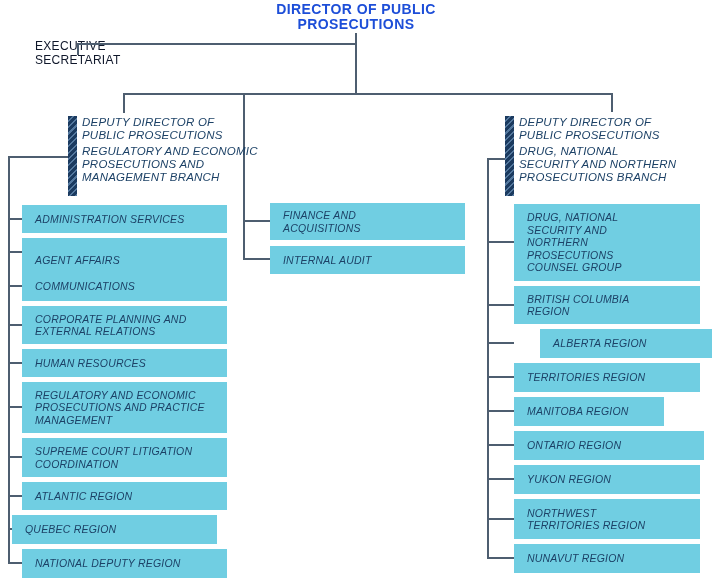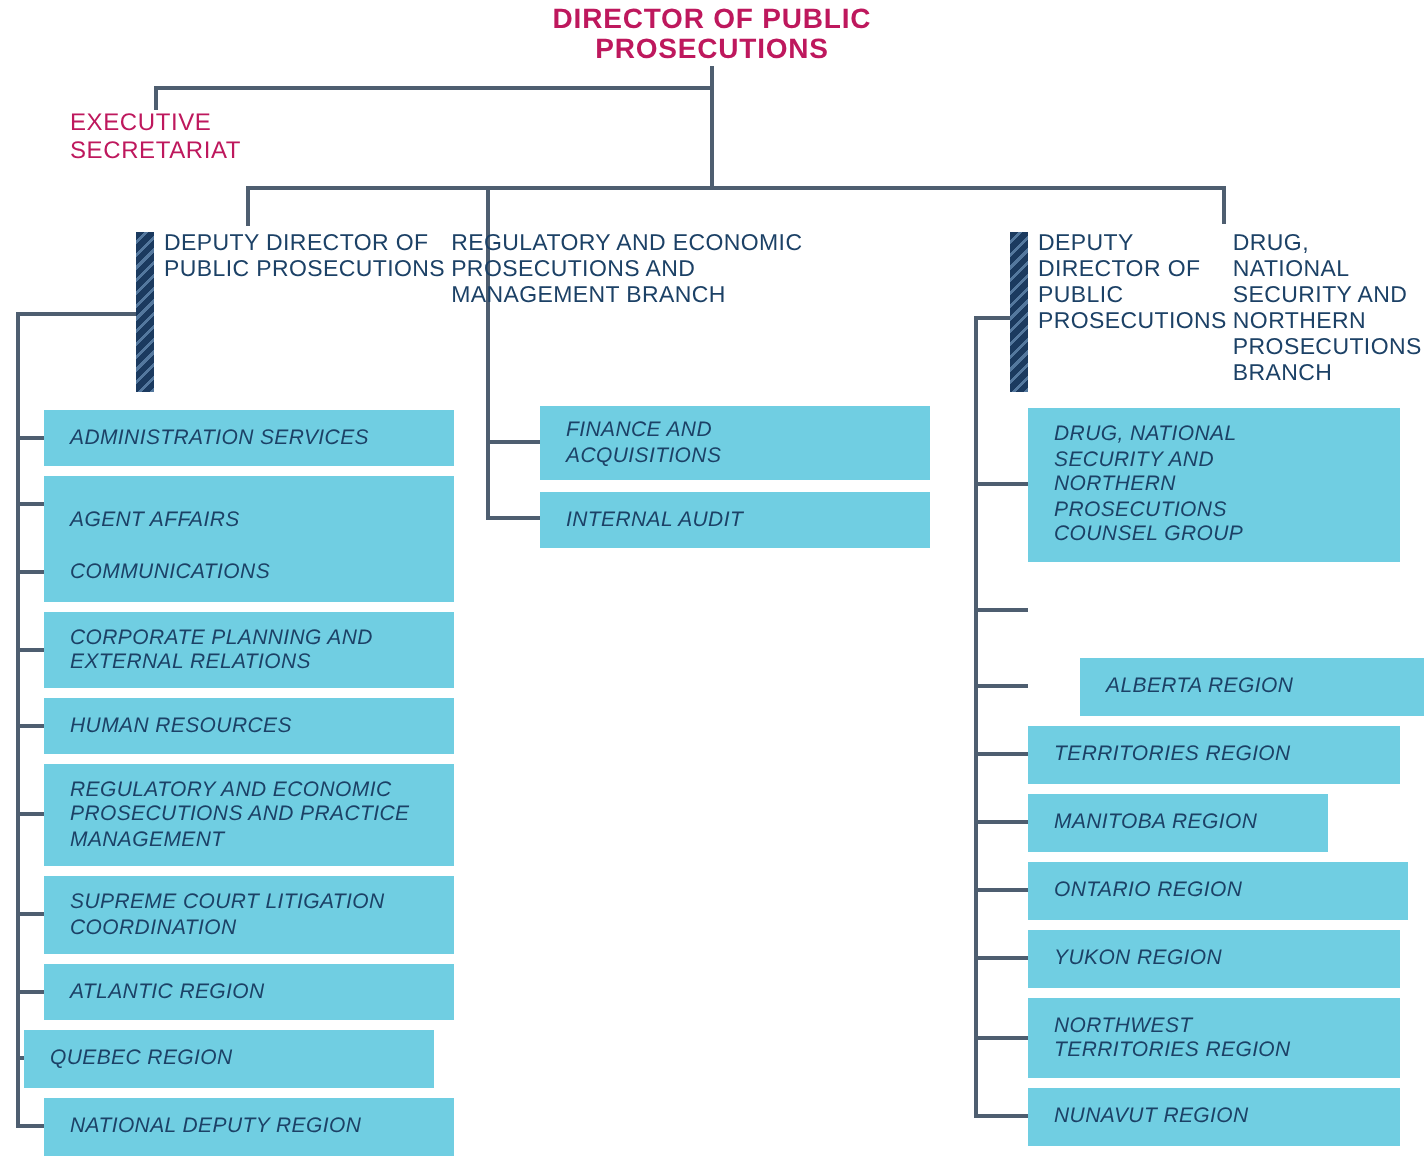--- a/index.html
+++ b/index.html
@@ -10,41 +10,42 @@
     position:relative;
     overflow:hidden;
   }
   .canvas { position:absolute; inset:0; }
 
   .chart-title {
     position:absolute; left:156px; top:2px; width:400px;
     text-align:center;
     font-size:14px; font-weight:bold; line-height:15px;
     letter-spacing:0.4px;
-    color:#be185d;
+    color:#1d4ed8;
     white-space:pre-line;
   }
   .exec-label {
-    position:absolute; left:35px; top:55px;
+    position:absolute; left:35px; top:40px;
     font-size:12px; line-height:13.5px; letter-spacing:0.3px;
-    color:#be185d;
+    color:#0f172a;
     white-space:pre-line;
   }
 
   .ln { position:absolute; background:#4e5e70; }
 
   .stripe-bar {
     position:absolute; width:9px; height:80px;
     background:repeating-linear-gradient(135deg,#1b3a5f 0px,#1b3a5f 3px,#54789e 3px,#54789e 4.5px);
   }
   .dep-head {
-    position:absolute; display:flex; gap:3px;
+    position:absolute; display:flex; flex-direction:column; gap:3px;
     font-size:11.5px; line-height:13px; letter-spacing:0.2px;
     color:#1c4166;
     white-space:pre-line;
+    font-style:italic;
   }
 
   .box {
     position:absolute;
     background:#70cee2;
     display:flex; align-items:center;
     padding-left:13px; box-sizing:border-box;
   }
   .box span {
     font-size:10.5px; line-height:12.5px; letter-spacing:0.2px;
@@ -160,20 +161,24 @@
       <span>INTERNAL AUDIT</span>
     </div>
 
   <div class="box" style="left:514px;top:204px;width:186px;height:77px">
       <span>DRUG, NATIONAL
 SECURITY AND
 NORTHERN
 PROSECUTIONS
 COUNSEL GROUP</span>
     </div>
+  <div class="box" style="left:514px;top:286px;width:186px;height:38px">
+      <span>BRITISH COLUMBIA
+REGION</span>
+    </div>
   <div class="box" style="left:540px;top:329px;width:186px;height:29px">
       <span>ALBERTA REGION</span>
     </div>
   <div class="box" style="left:514px;top:363px;width:186px;height:29px">
       <span>TERRITORIES REGION</span>
     </div>
   <div class="box" style="left:514px;top:397px;width:150px;height:29px">
       <span>MANITOBA REGION</span>
     </div>
   <div class="box" style="left:514px;top:431px;width:190px;height:29px">

